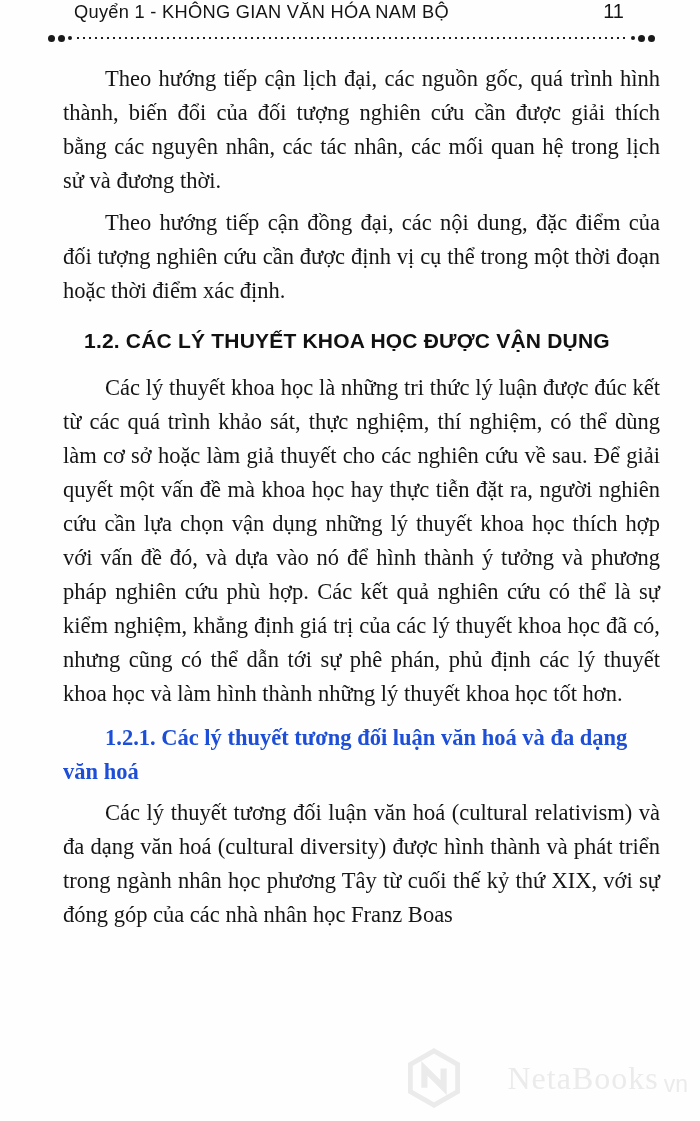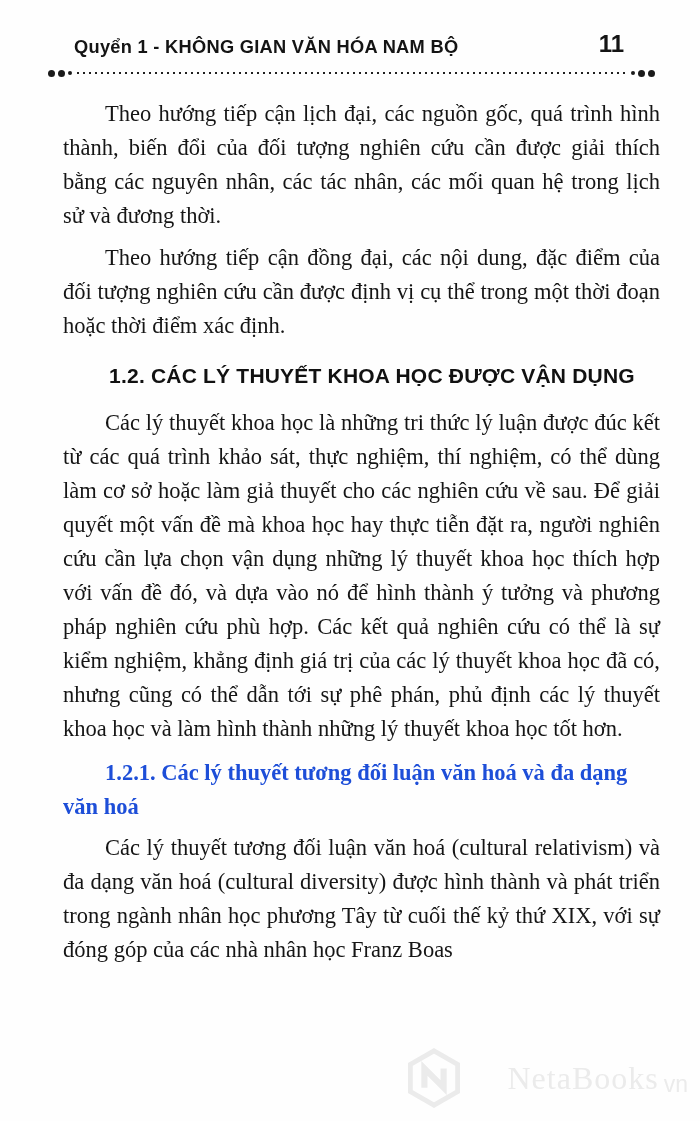--- a/index.html
+++ b/index.html
@@ -14,33 +14,32 @@
     background: #fefefe;
     overflow: hidden;
   }
 
   
   .page-header {
     display: flex;
     justify-content: space-between;
     align-items: flex-end;
     margin: 0 76px 0 74px;
-    padding-top: 30px;
     font-family: "Liberation Sans", sans-serif;
-    font-weight: bold;
+    font-weight: normal;
     color: #141414;
   }
   .book-title {
     font-size: 19px;
     letter-spacing: 0.3px;
     transform: scaleX(0.96);
     transform-origin: left bottom;
     white-space: nowrap;
   }
-  .page-number { font-size: 24px; margin-left: 24px; }
+  .page-number { font-size: 20px; margin-left: 24px; }
 
   
   .separator {
     display: flex;
     align-items: center;
     margin: 11px 44px 0 46px;
     height: 8px;
   }
   .sep-dot {
     width: 7px; height: 7px;
@@ -69,21 +68,21 @@
   }
   .body-paragraph {
     margin: 0 0 8px 0;
     text-indent: 42px;
   }
   .section-heading {
     font-family: "Liberation Sans", sans-serif;
     font-weight: bold;
     font-size: 21px;
     letter-spacing: 0.2px;
-    text-align: center;
+    text-align: left;
     margin: 16px 0 13px 0;
     padding-left: 21px;
     color: #111111;
   }
   .subsection-heading {
     font-weight: bold;
     font-size: 22.5px;
     text-align: left;
     text-indent: 42px;
     margin: 10px 0 7px 0;

